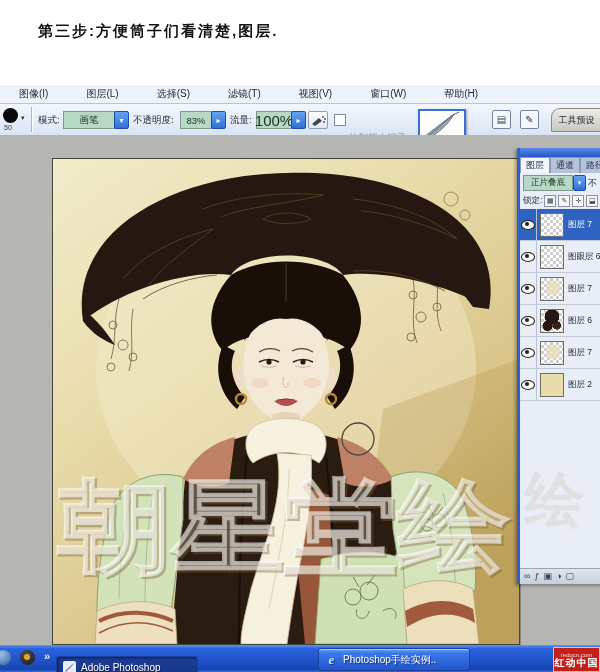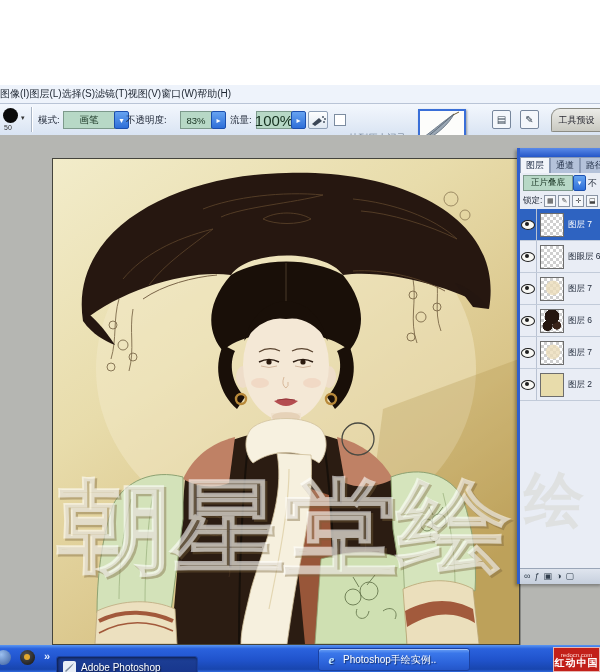--- a/index.html
+++ b/index.html
@@ -7,39 +7,39 @@
         font-family:"Liberation Sans","DejaVu Sans",sans-serif;background:#fff;}
   .abs{position:absolute;}
 
   
   #title-area{left:0;top:0;width:600px;height:85px;background:#fff;}
   #step-title{left:38px;top:22px;font-size:15px;font-weight:bold;color:#141414;letter-spacing:2px;}
 
   
   #menu-bar{left:0;top:85px;width:600px;height:18px;background:#eef3fb;
             border-bottom:1px solid #b9c4d6;display:flex;align-items:center;}
-  .menu-item{font-size:10px;color:#1c2430;padding:0 0;white-space:nowrap;}
+  .menu-item{font-size:10px;color:#1c2430;padding:0 19px;white-space:nowrap;}
 
   
   #options-bar{left:0;top:104px;width:600px;height:31px;
                background:linear-gradient(180deg,#f3f7fd 0%,#e4ecf7 60%,#d9e4f3 100%);
                border-bottom:1px solid #98a6ba;padding-left:28px;}
   .opt-label{font-size:9.5px;color:#202838;}
   #brush-preview{left:3px;top:4px;width:15px;height:15px;border-radius:50%;background:#0a0a0a;}
   #brush-size{left:4px;top:20px;font-size:7px;color:#333;}
   #brush-caret{left:21px;top:10px;font-size:7px;color:#333;}
   #opt-sep1{left:31px;top:3px;width:1px;height:25px;background:#aab6c6;border-right:1px solid #fff;}
   #mode-label{left:38px;top:10px;}
   #mode-select{left:63px;top:7px;width:50px;height:16px;background:#b7d8c6;border:1px solid #7d9a8c;
                font-size:9.5px;color:#15301f;display:flex;align-items:center;justify-content:center;}
   .spin-btn{width:13px;height:16px;background:linear-gradient(180deg,#66a3f0,#2e6fd8);
             border:1px solid #1b4fae;border-radius:2px;color:#fff;font-size:8px;
             display:flex;align-items:center;justify-content:center;}
   #mode-arrow{left:114px;top:7px;}
-  #opacity-label{left:126px;top:10px;font-family:Liberation Serif, serif;}
+  #opacity-label{left:133px;top:10px;font-family:Liberation Serif, serif;}
   #opacity-field{left:180px;top:7px;width:30px;height:16px;background:#b7d8c6;border:1px solid #7d9a8c;
                  font-size:9.5px;color:#15301f;display:flex;align-items:center;justify-content:center;}
   #opacity-arrow{left:211px;top:7px;}
   #flow-label{left:230px;top:10px;}
   #flow-field{left:256px;top:7px;width:34px;height:16px;background:#b7d8c6;border:1px solid #7d9a8c;
               font-size:15px;color:#15301f;display:flex;align-items:center;justify-content:center;}
   #flow-arrow{left:291px;top:7px;}
   #airbrush-btn{left:308px;top:7px;width:18px;height:16px;border:1px solid #8fa0b6;border-radius:2px;
                 background:linear-gradient(180deg,#fdfefe,#dfe8f2);display:flex;align-items:center;justify-content:center;}
   #erase-hist-check{left:334px;top:10px;width:10px;height:10px;background:#fff;border:1px solid #7c8ca0;}
@@ -134,20 +134,23 @@
   #redocn-box{left:553px;top:2px;width:45px;height:23px;background:#c2201a;border:1px solid #e7b8b4;
               display:flex;flex-direction:column;align-items:center;justify-content:center;line-height:1;}
   #redocn-url{font-size:6px;color:#ffd9d4;}
   #redocn-name{font-size:10px;font-weight:bold;color:#ffffff;letter-spacing:1px;}
 </style>
 </head>
 <body>
 
 <div id="root">
 
+  <div id="title-area" class="abs">
+    <div id="step-title" class="abs">第三步:方便筒子们看清楚,图层.</div>
+  </div>
 
   <div id="menu-bar" class="abs">
     <span class="menu-item">图像(I)</span>
     <span class="menu-item">图层(L)</span>
     <span class="menu-item">选择(S)</span>
     <span class="menu-item">滤镜(T)</span>
     <span class="menu-item">视图(V)</span>
     <span class="menu-item">窗口(W)</span>
     <span class="menu-item">帮助(H)</span>
   </div>

